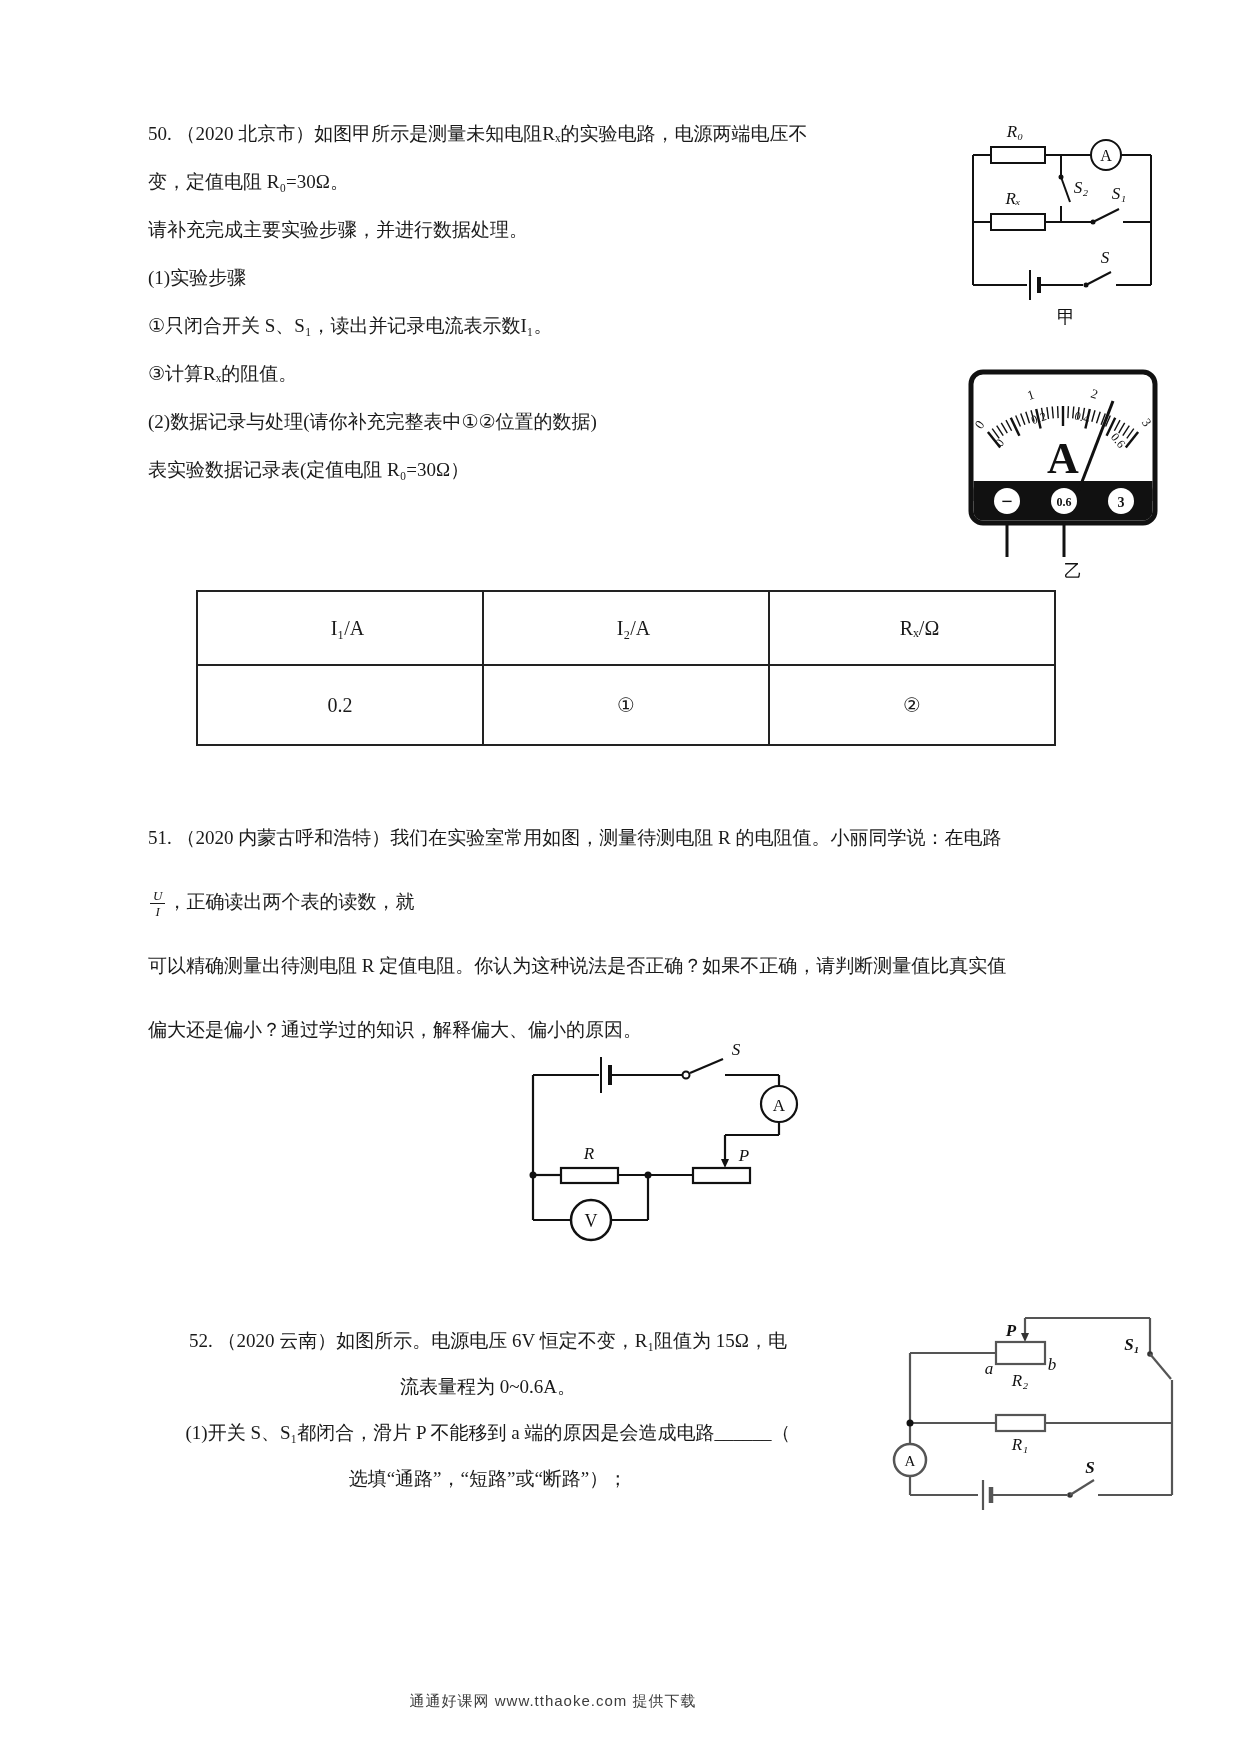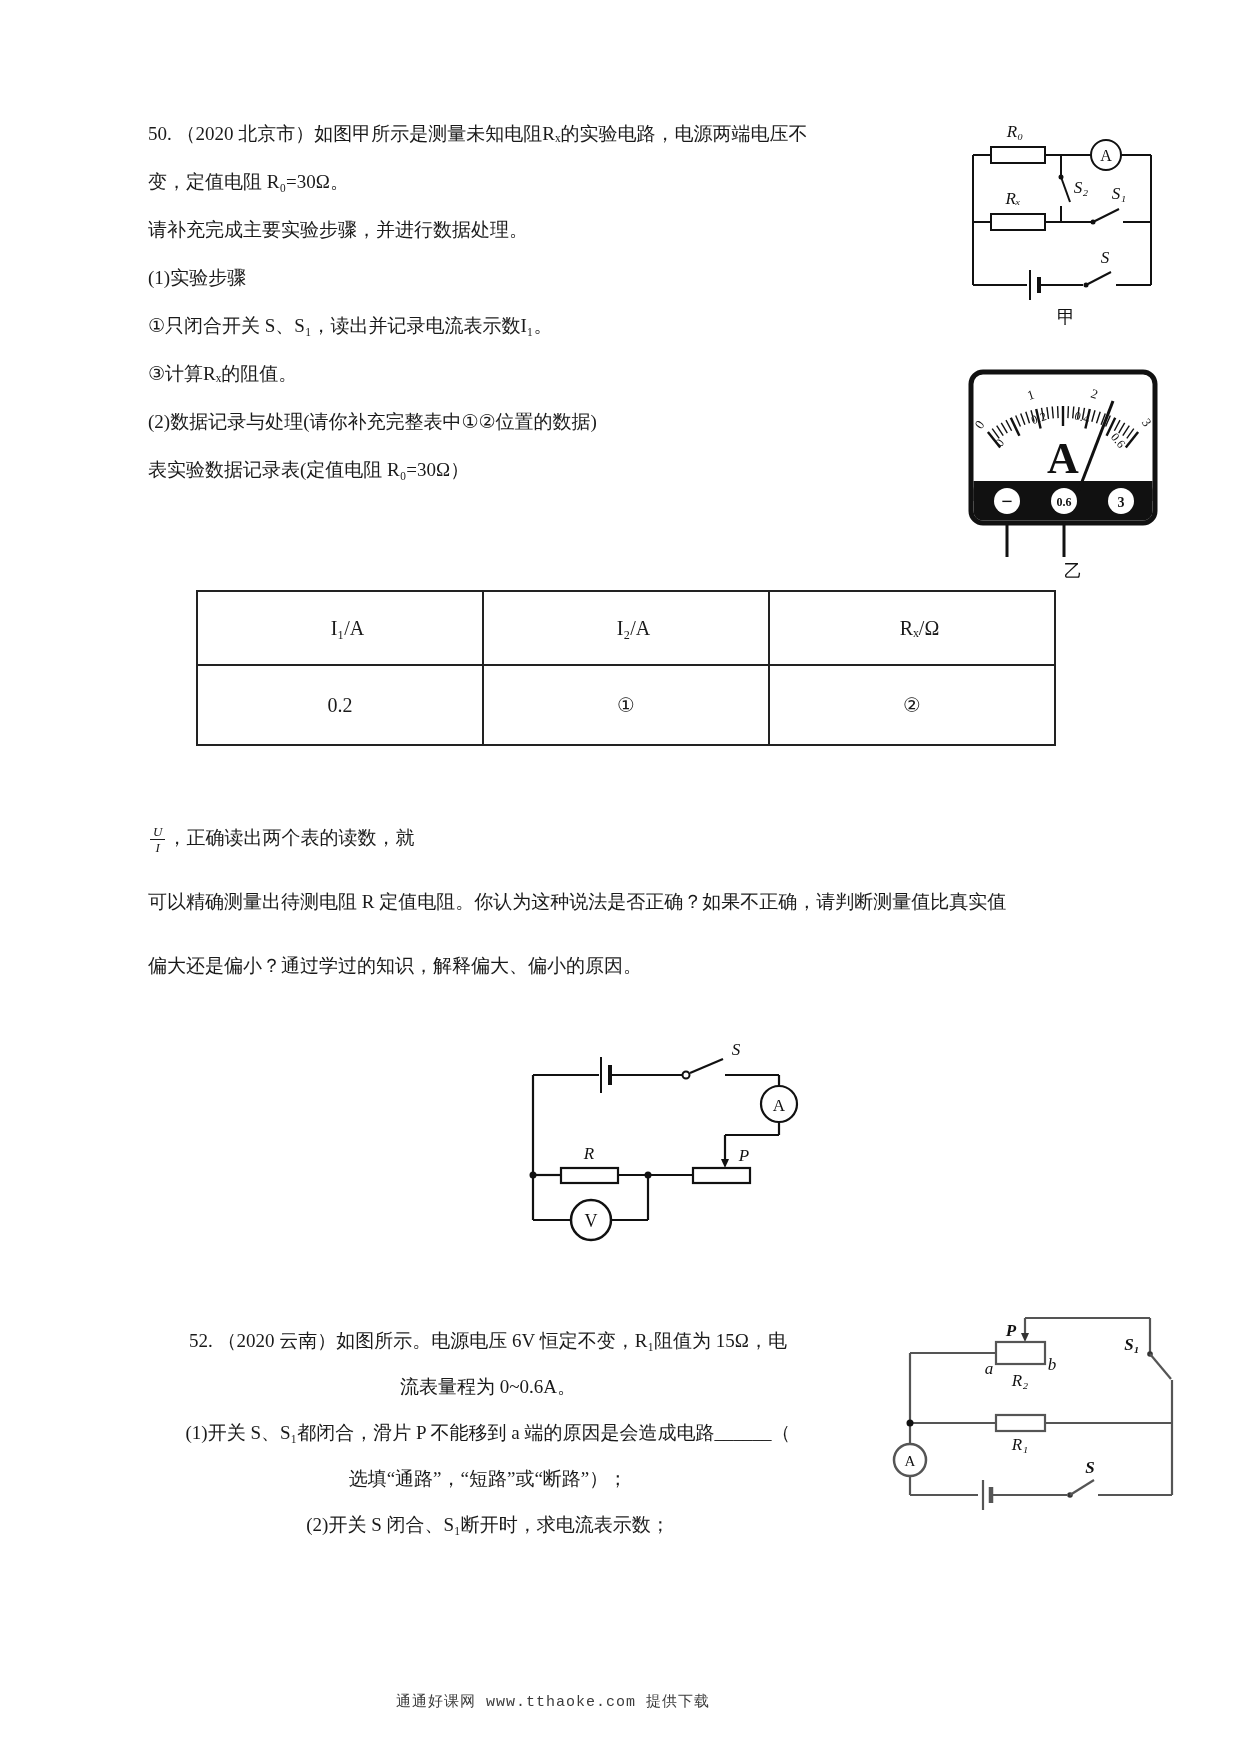--- a/index.html
+++ b/index.html
@@ -23,21 +23,21 @@
     font-size:20px;
   }
   table.dtable tr.hrow td{height:70px;padding-left:16px;}
   table.dtable tr.drow td{height:76px;}
   svg text{font-family:"Liberation Serif","DejaVu Serif","DejaVu Sans",serif;}
   .lbl{font-style:italic;font-size:17px;fill:#111;}
   .cjk{font-style:normal;font-size:18px;fill:#111;}
   .footer{
     position:absolute;left:0;top:1692px;width:1010px;text-align:center;
     font-size:15px;color:#3c3c3c;letter-spacing:1px;
-    font-family:Liberation Mono, monospace;
+    font-family:Liberation Sans, sans-serif;
   }
 </style>
 </head>
 <body>
 
 <div id="page">
 
   <div class="block q50" style="left:100px;top:110px;width:720px;">
     <div class="tline">50. （2020 北京市）如图甲所示是测量未知电阻Rₓ的实验电路，电源两端电压不</div>
     <div class="tline">变，定值电阻 R₀=30Ω。</div>
@@ -180,20 +180,21 @@
       <tr class="drow">
         <td>0.2</td>
         <td>①</td>
         <td>②</td>
       </tr>
     </tbody>
       </table>
   </div>
 
   <div class="block q51" style="left:100px;top:806px;width:1080px;">
+    <div class="tline">51. （2020 内蒙古呼和浩特）我们在实验室常用如图，测量待测电阻 R 的电阻值。小丽同学说：在电路</div>
     <div class="tline">
       <span class="frac"><span class="num">U</span><span class="den">I</span></span><span>，正确读出两个表的读数，就</span>
     </div>
     <div class="tline">可以精确测量出待测电阻 R 定值电阻。你认为这种说法是否正确？如果不正确，请判断测量值比真实值</div>
     <div class="tline">偏大还是偏小？通过学过的知识，解释偏大、偏小的原因。</div>
   </div>
 
   <svg class="block" style="left:430px;top:1035px;" width="350" height="235" viewBox="0 0 350 235">
     <g stroke="#111" stroke-width="2.2" fill="none">
       <line x1="55" y1="40" x2="121" y2="40"></line>
@@ -241,21 +242,20 @@
       <circle cx="113" cy="185" r="20" fill="#fff" stroke="#111" stroke-width="2.5"></circle>
       <text x="113" y="192" text-anchor="middle" font-size="18" fill="#111">V</text>
     </g>
   </svg>
 
   <div class="block q52" style="left:100px;top:1318px;width:680px;">
     <div class="tline">52. （2020 云南）如图所示。电源电压 6V 恒定不变，R₁阻值为 15Ω，电</div>
     <div class="tline">流表量程为 0~0.6A。</div>
     <div class="tline">(1)开关 S、S₁都闭合，滑片 P 不能移到 a 端的原因是会造成电路______（</div>
     <div class="tline">选填“通路”，“短路”或“断路”）；</div>
-    <div class="tline">(2)开关 S 闭合、S₁断开时，求电流表示数；</div>
   </div>
 
   <svg class="block" style="left:820px;top:1310px;" width="345" height="210" viewBox="0 0 345 210">
     <g stroke="#555" stroke-width="2.2" fill="none">
       <line x1="157" y1="8" x2="282" y2="8"></line>
       <line x1="282" y1="8" x2="282" y2="42"></line>
       <line x1="42" y1="43" x2="128" y2="43"></line>
       <line x1="42" y1="43" x2="42" y2="134"></line>
       <line x1="42" y1="113" x2="128" y2="113"></line>
       <line x1="177" y1="113" x2="304" y2="113"></line>

